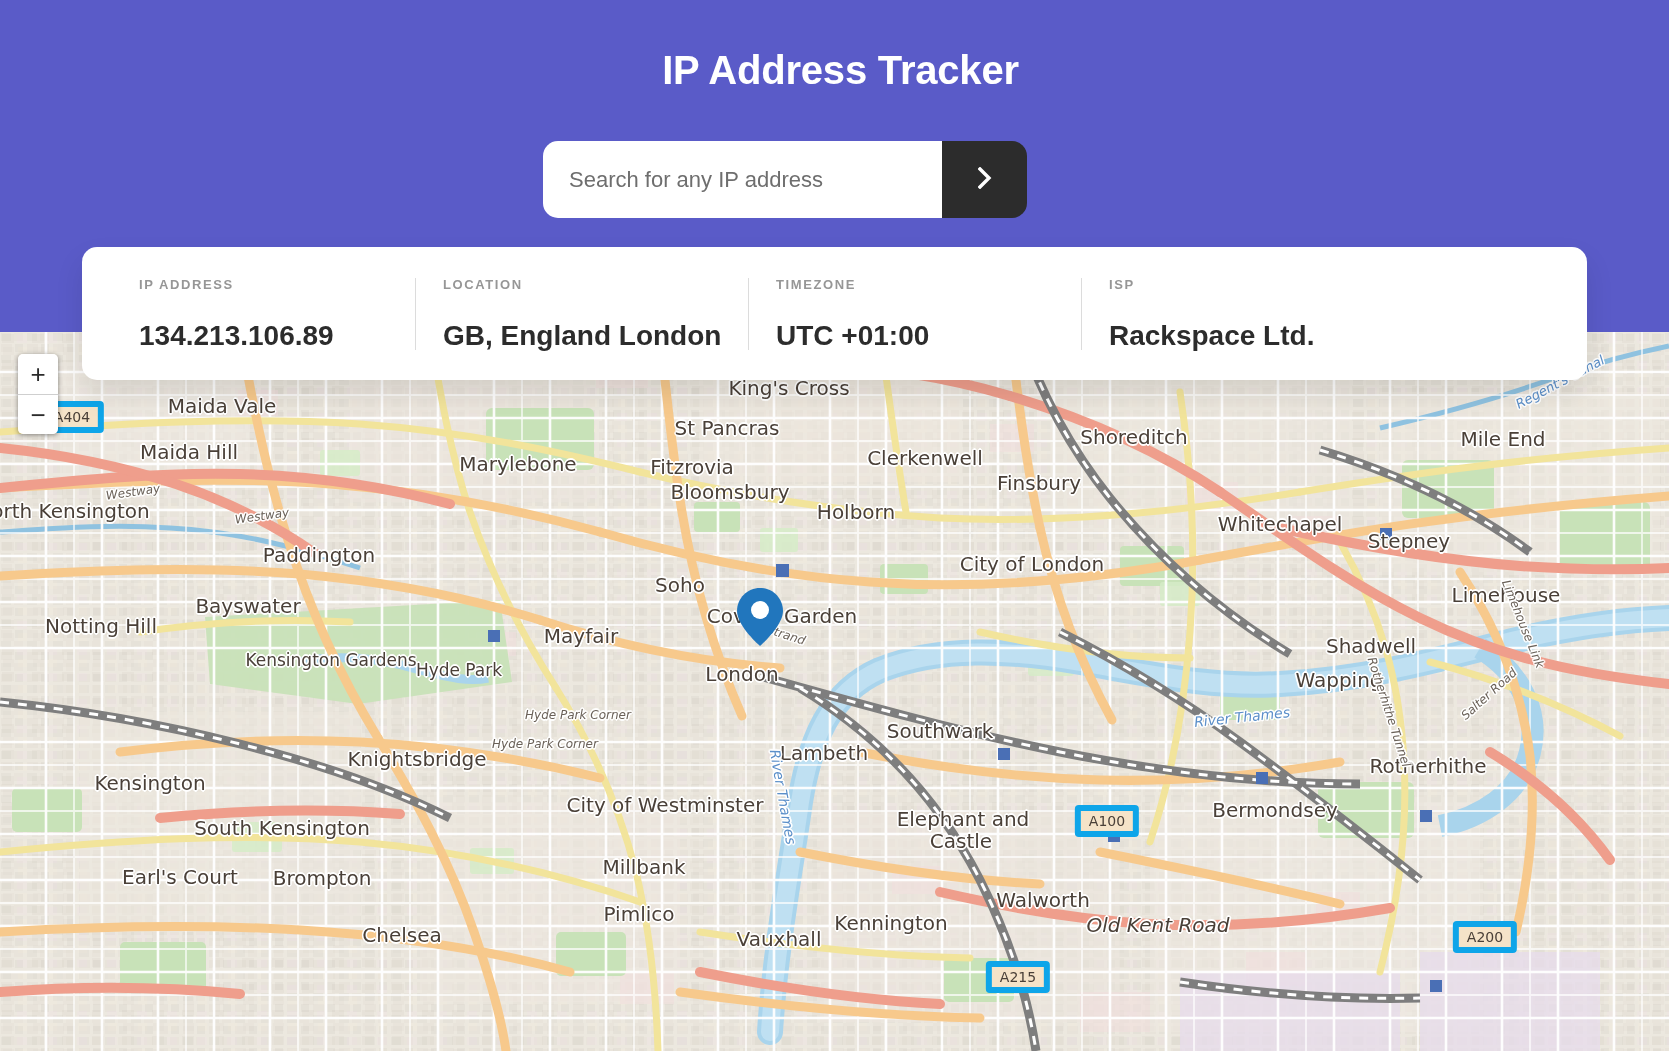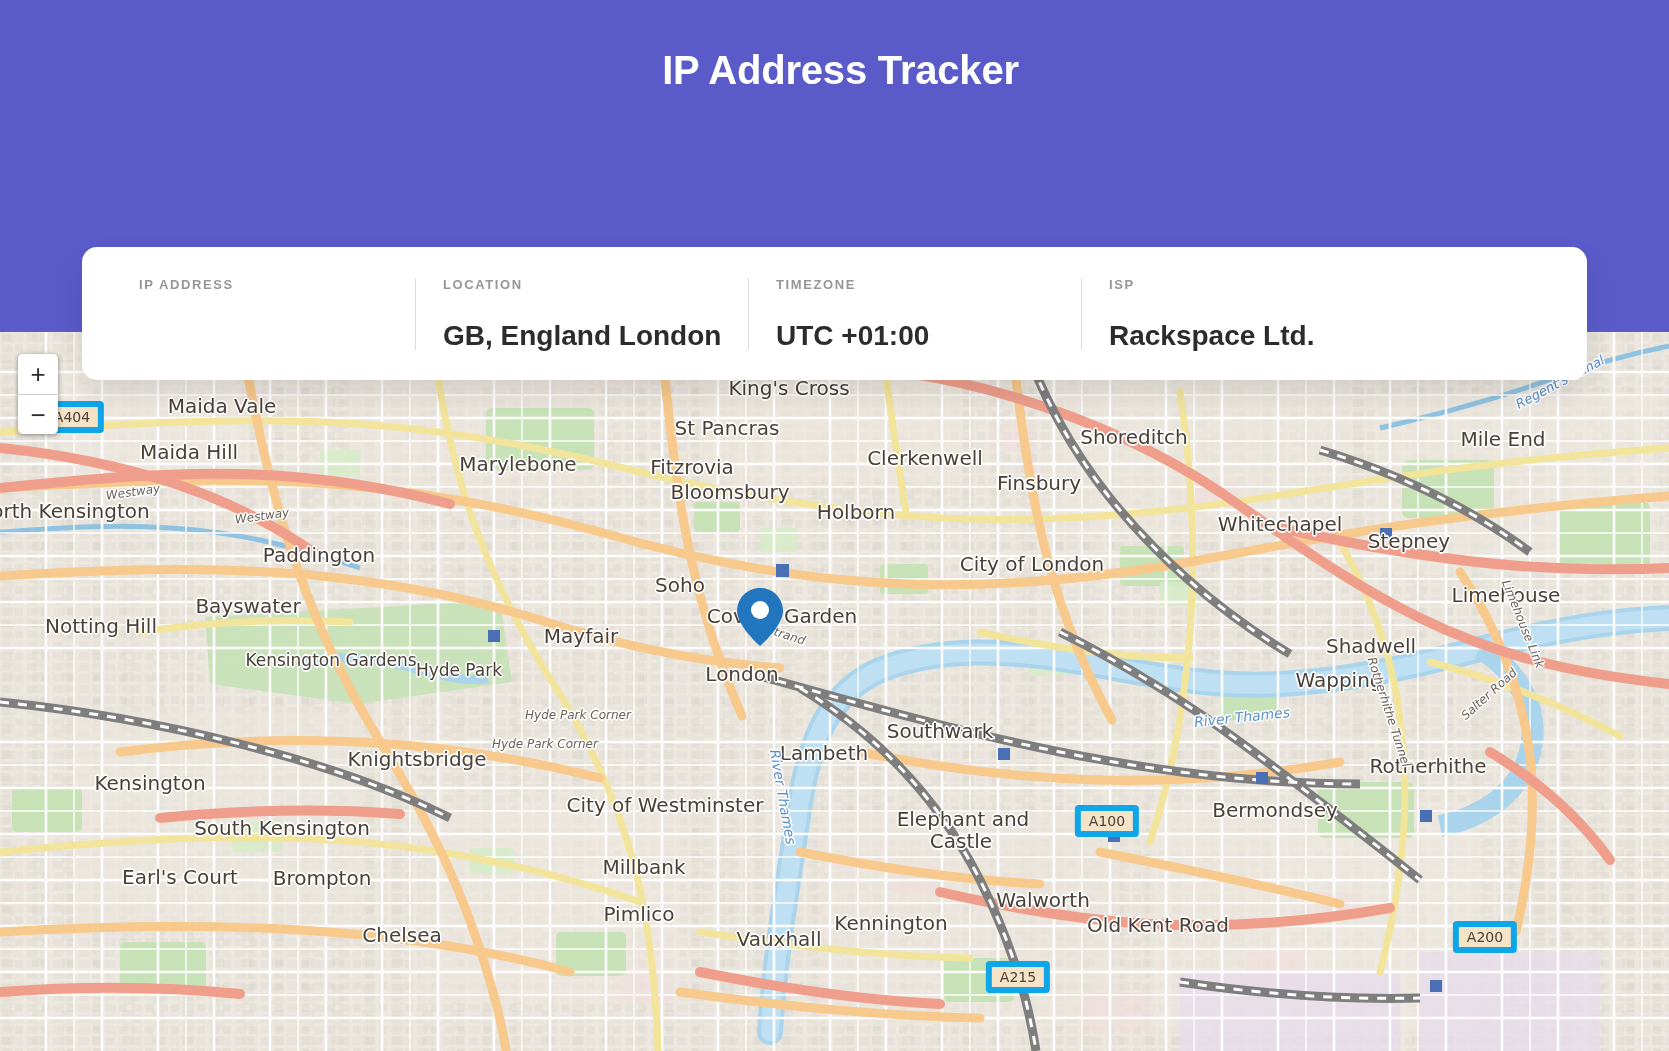--- a/index.html
+++ b/index.html
@@ -493,21 +493,21 @@
         <div class="map-label big" style="left: 665px; top: 473px;">City of Westminster</div>
         <div class="map-label big" style="left: 1275px; top: 478px;">Bermondsey</div>
         <div class="map-label big" style="left: 282px; top: 496px;">South Kensington</div>
         <div class="map-label big" style="left: 963px; top: 487px;">Elephant and</div>
         <div class="map-label big" style="left: 961px; top: 509px;">Castle</div>
         <div class="map-label big" style="left: 644px; top: 535px;">Millbank</div>
         <div class="map-label big" style="left: 180px; top: 545px;">Earl's Court</div>
         <div class="map-label big" style="left: 322px; top: 546px;">Brompton</div>
         <div class="map-label big" style="left: 891px; top: 591px;">Kennington</div>
         <div class="map-label big" style="left: 1043px; top: 568px;">Walworth</div>
-        <div class="map-label big" style="left: 1158px; top: 593px;">Old Kent Road</div>
+        <div class="map-label big" style="left: 1158px; top: 593px; font-style: italic;">Old Kent Road</div>
         <div class="map-label big" style="left: 639px; top: 582px;">Pimlico</div>
         <div class="map-label big" style="left: 402px; top: 603px;">Chelsea</div>
         <div class="map-label big" style="left: 779px; top: 607px;">Vauxhall</div>
       </div>
     <div id="mapStreetLabels">
         <div class="map-label street" style="left: 133px; top: 160px; transform: translate(-50%, -50%) rotate(-8deg);">Westway</div>
         <div class="map-label street" style="left: 262px; top: 184px; transform: translate(-50%, -50%) rotate(-8deg);">Westway</div>
         <div class="map-label street" style="left: 786px; top: 303px; transform: translate(-50%, -50%) rotate(18deg);">Strand</div>
         <div class="map-label street" style="left: 578px; top: 383px; transform: translate(-50%, -50%) rotate(0deg);">Hyde Park Corner</div>
         <div class="map-label street" style="left: 545px; top: 412px; transform: translate(-50%, -50%) rotate(0deg);">Hyde Park Corner</div>
@@ -538,25 +538,36 @@
 
     <div class="zoom-ctrl">
       <button class="zoom-btn plus">+</button>
       <button class="zoom-btn minus">−</button>
     </div>
   </div>
 
   <div class="header">
     <h1 class="page-title">IP Address Tracker</h1>
 
+    <form class="search-wrap">
+      <input class="search-input" type="text" placeholder="Search for any IP address" style="">
+      <button class="search-button" type="submit">
+        <span class="chev">
+          <svg width="14" height="22" viewBox="0 0 14 22" fill="none">
+            <path d="M2 2 L11 11 L2 20" stroke="#ffffff" stroke-width="3.4" stroke-linecap="square" stroke-linejoin="miter"></path>
+          </svg>
+        </span>
+      </button>
+    </form>
   </div>
 
   <div class="info-card">
     <div class="info-col c0">
       <span class="info-label">IP ADDRESS</span>
+      <span class="info-value">134.213.106.89</span>
     </div>
     <div class="info-col c1">
       <span class="info-label">LOCATION</span>
       <span class="info-value">GB, England London</span>
     </div>
     <div class="info-col c2">
       <span class="info-label">TIMEZONE</span>
       <span class="info-value">UTC +01:00</span>
     </div>
     <div class="info-col c3">

